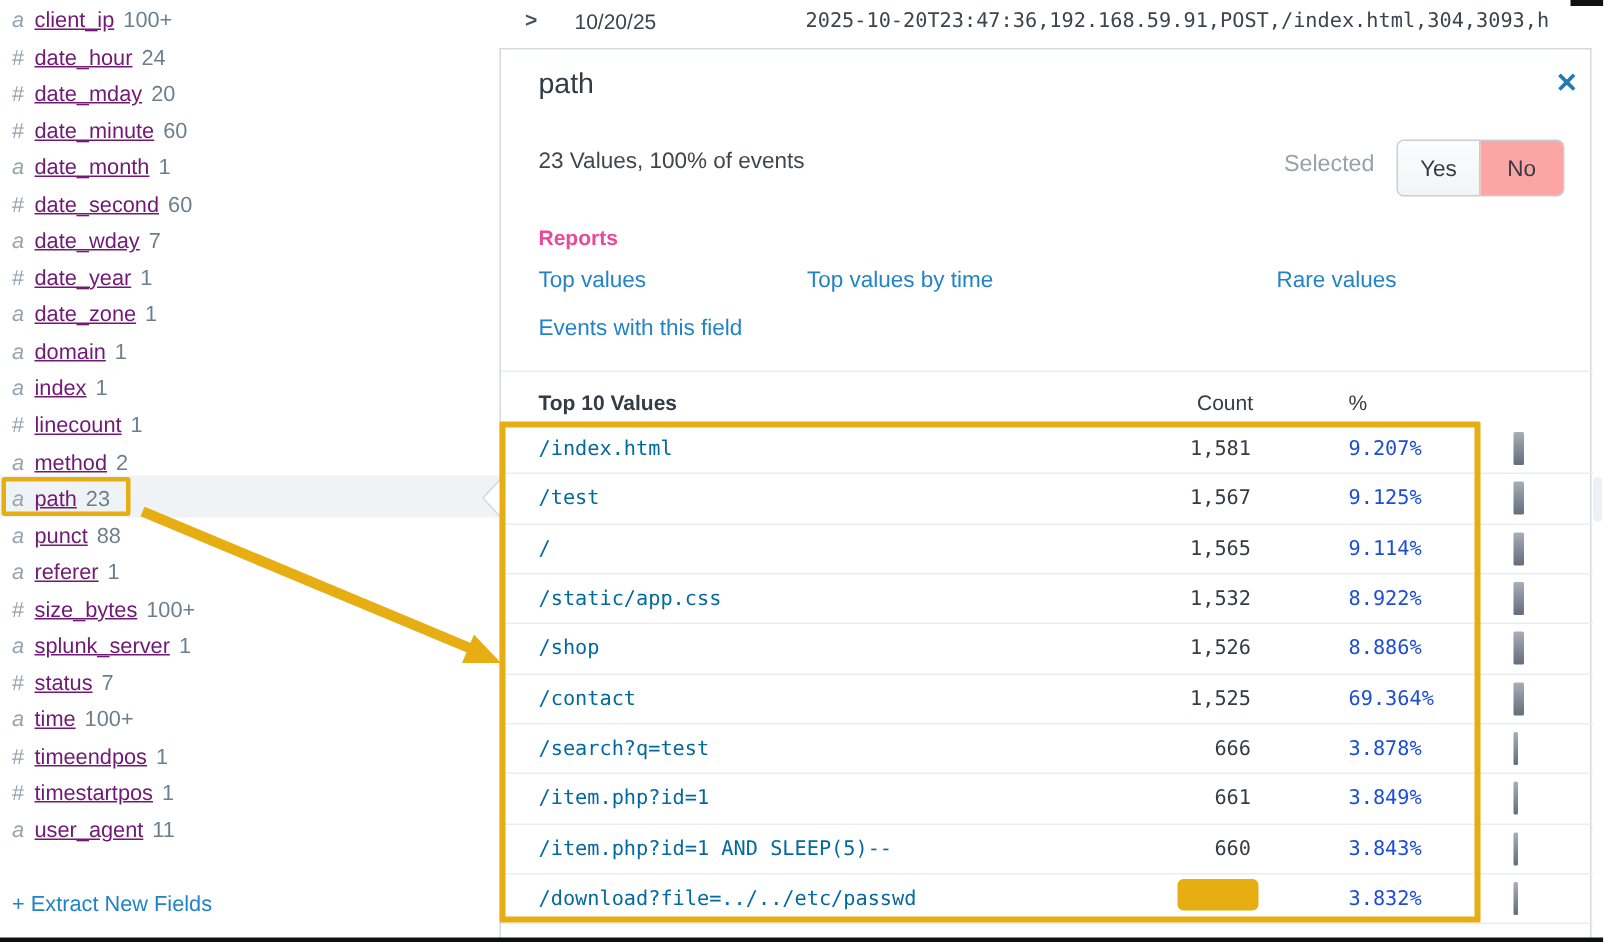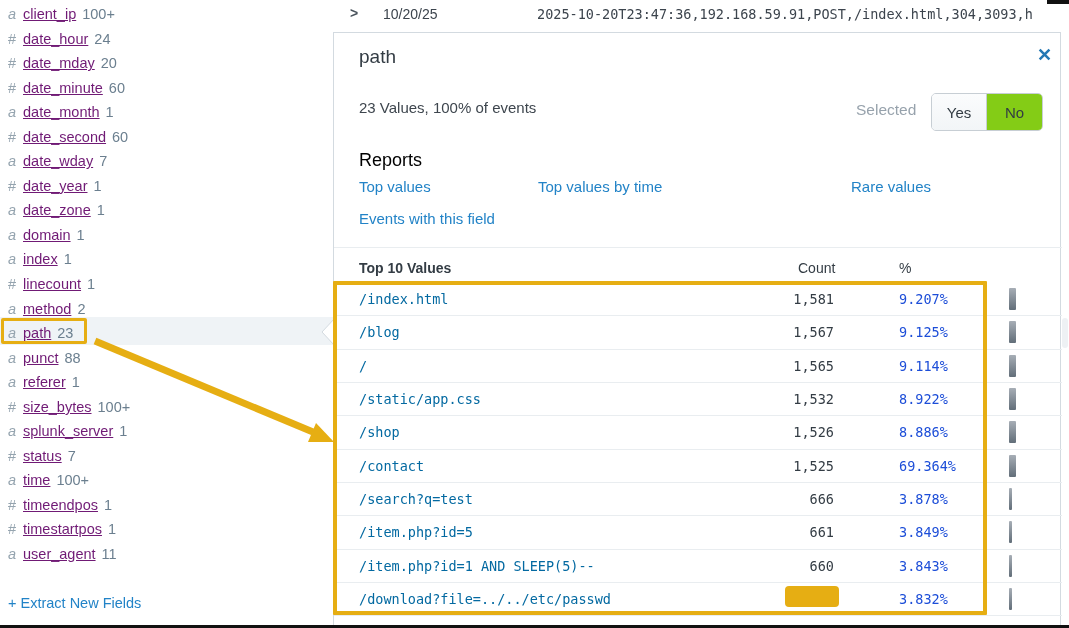--- a/index.html
+++ b/index.html
@@ -29,22 +29,22 @@
   
   .popup { position:absolute; left:333px; top:32px; width:728px; height:596px; background:#fff;
     border:1px solid #d3dae0; border-bottom:none; z-index:2; }
   .popup-title { position:absolute; left:25px; top:13px; font-size:19px; color:#333c44; }
   .popup-close { position:absolute; left:703px; top:12px; font-size:18px; font-weight:bold; color:#2478b4; cursor:pointer; line-height:20px; }
   .popup-summary { position:absolute; left:25px; top:66px; font-size:15px; color:#3e464e; }
   .selected-label { position:absolute; left:522px; top:68px; font-size:15.5px; color:#97a2ac; }
   .seg-group { position:absolute; left:597px; top:60px; display:flex; border:1px solid #c7ced4; border-radius:5px; overflow:hidden; }
   .seg-btn { width:55px; height:36px; font-size:15px; color:#333c44; display:flex; align-items:center; justify-content:center; cursor:pointer; }
   .seg-yes { background:linear-gradient(#fbfcfd,#f2f5f7); border-right:1px solid #c7ced4; }
-  .seg-no { background:#84cc16; }
-  .reports-heading { position:absolute; left:25px; top:117px; font-size:18px; font-weight:normal; color:#000000; }
+  .seg-no { background:#fca5a5; }
+  .reports-heading { position:absolute; left:25px; top:117px; font-size:14px; font-weight:bold; color:#ec4899; }
   .report-link { position:absolute; font-size:15px; color:#2283c7; cursor:pointer; text-decoration:none; white-space:nowrap; }
   .rl-0 { left:25px; top:145px; } .rl-1 { left:204px; top:145px; }
   .rl-2 { left:517px; top:145px; } .rl-3 { left:25px; top:177px; }
   .table-top-divider { position:absolute; left:0; top:214px; width:728px; height:1px; background:#e9edf0; }
   .tbl-header { position:absolute; left:0; top:227px; width:728px; height:20px; font-size:14px; color:#333c44; }
   .th-values { position:absolute; left:25px; font-weight:bold; }
   .th-count { position:absolute; left:464px; }
   .th-pct { position:absolute; left:565px; }
   .rows { position:absolute; left:0; top:250px; width:728px; }
   .vrow { position:relative; width:728px; height:33.35px; border-bottom:1px solid #e9edf0; cursor:pointer; }
@@ -131,21 +131,21 @@
       <span class="th-pct">%</span>
     </div>
     <div class="rows" id="value-rows">
         <div class="vrow">
           <a class="val">/index.html</a>
           <span class="cnt">1,581</span>
           <span class="pct">9.207%</span>
           <span class="bar" style="width: 7px;"></span>
         </div>
         <div class="vrow">
-          <a class="val">/blog</a>
+          <a class="val">/test</a>
           <span class="cnt">1,567</span>
           <span class="pct">9.125%</span>
           <span class="bar" style="width: 7px;"></span>
         </div>
         <div class="vrow">
           <a class="val">/</a>
           <span class="cnt">1,565</span>
           <span class="pct">9.114%</span>
           <span class="bar" style="width: 7px;"></span>
         </div>
@@ -167,21 +167,21 @@
           <span class="pct">69.364%</span>
           <span class="bar" style="width: 7px;"></span>
         </div>
         <div class="vrow">
           <a class="val">/search?q=test</a>
           <span class="cnt">666</span>
           <span class="pct">3.878%</span>
           <span class="bar" style="width: 3px;"></span>
         </div>
         <div class="vrow">
-          <a class="val">/item.php?id=5</a>
+          <a class="val">/item.php?id=1</a>
           <span class="cnt">661</span>
           <span class="pct">3.849%</span>
           <span class="bar" style="width: 3px;"></span>
         </div>
         <div class="vrow">
           <a class="val">/item.php?id=1 AND SLEEP(5)--</a>
           <span class="cnt">660</span>
           <span class="pct">3.843%</span>
           <span class="bar" style="width: 3px;"></span>
         </div>

